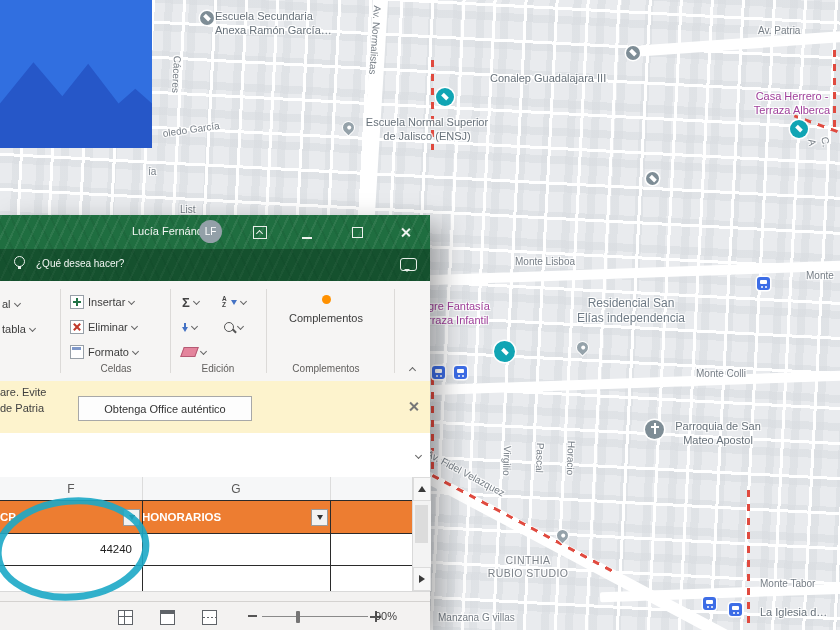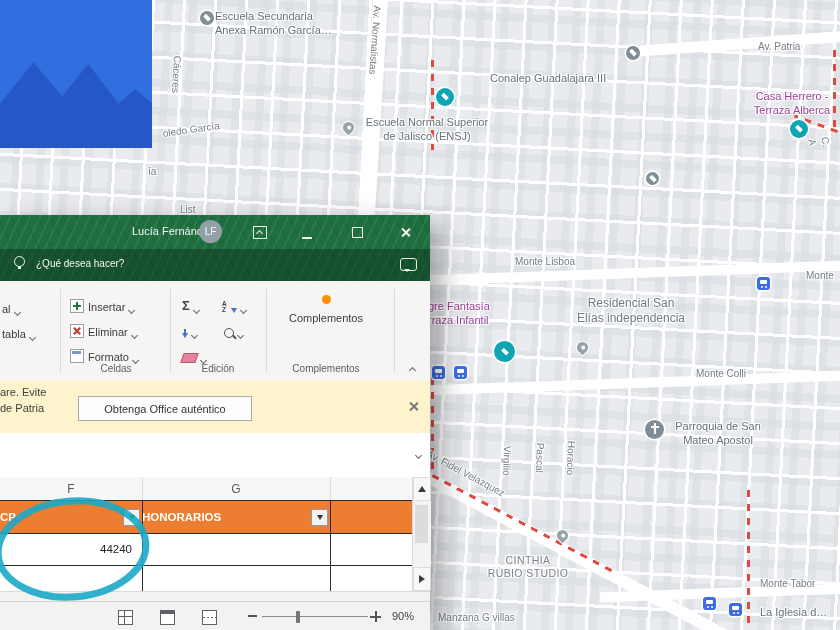--- a/index.html
+++ b/index.html
@@ -76,21 +76,21 @@
   .xico::before{transform:rotate(45deg);}
   .xico::after{transform:rotate(-45deg);}
   .bulb{position:absolute;left:14px;top:7px;width:9px;height:9px;border:1.4px solid #eef3ef;border-radius:50%;}
   .bulb::after{content:"";position:absolute;left:2.5px;top:9px;width:3px;height:3px;background:#eef3ef;}
   .tellme-txt{position:absolute;left:36px;top:9px;color:#f2f6f3;font-size:10px;}
   .bubble{position:absolute;left:400px;top:9px;width:15px;height:11px;border:1.3px solid #e8efe9;border-radius:3px;}
   .bubble::after{content:"";position:absolute;left:3px;bottom:-5px;border:3px solid transparent;border-top-color:#e8efe9;}
 
   .xl-ribbon{position:absolute;left:0;top:66px;width:100%;height:100px;background:#f6f5f4;border-bottom:1px solid #d8d6d4;}
   .rdiv{position:absolute;top:8px;width:1px;height:84px;background:#dcdad8;}
-  .rrow{position:absolute;height:22px;display:flex;align-items:flex-end;gap:4px;}
+  .rrow{position:absolute;height:22px;display:flex;align-items:center;gap:4px;}
   .rlbl{font-size:11px;color:#3c3c3c;}
   .glbl{position:absolute;top:82px;font-size:10px;color:#605e5c;text-align:center;}
   .chv{display:inline-block;width:4px;height:4px;border-right:1.3px solid #666;border-bottom:1.3px solid #666;
        transform:rotate(45deg);margin-top:-2px;}
   .chv-u{transform:rotate(225deg);margin-top:3px;}
   .ico-box{width:12px;height:12px;border:1px solid #98a0a8;background:#fff;position:relative;display:inline-block;}
   .ico-plus::before,.ico-plus::after,.ico-x::before,.ico-x::after{content:"";position:absolute;left:50%;top:50%;}
   .ico-plus::before{width:2px;height:8px;background:#217346;transform:translate(-50%,-50%);}
   .ico-plus::after{width:8px;height:2px;background:#217346;transform:translate(-50%,-50%);}
   .ico-x::before{width:2px;height:9px;background:#c0392b;transform:translate(-50%,-50%) rotate(45deg);}
@@ -186,21 +186,21 @@
     <div class="icn transit" style="left:432px;top:366px;"></div>
     <div class="icn transit" style="left:454px;top:366px;"></div>
     <div class="icn circ gray church" style="left:645px;top:420px;width:19px;height:19px;"></div>
     <div class="icn pin" style="left:557px;top:530px;"></div>
     <div class="icn transit" style="left:703px;top:597px;"></div>
     <div class="icn transit" style="left:729px;top:603px;"></div>
 
     <div class="ml poi" style="left:215px;top:10px;">Escuela Secundaria
 Anexa Ramón García…</div>
     <div class="ml road rot" style="left:383px;top:6px;transform:rotate(94deg);">Av. Normalistas</div>
-    <div class="ml road" style="left:758px;top:41px;">Av. Patria</div>
+    <div class="ml road" style="left:758px;top:25px;">Av. Patria</div>
     <div class="ml poi" style="left:490px;top:72px;">Conalep Guadalajara III</div>
     <div class="ml purple ctr" style="left:738px;top:90px;width:108px;">Casa Herrero -
 Terraza Alberca</div>
     <div class="ml poi ctr" style="left:352px;top:116px;width:150px;">Escuela Normal Superior
 de Jalisco (ENSJ)</div>
     <div class="ml road rot" style="left:830px;top:136px;transform:rotate(80deg);">C. A</div>
     <div class="ml road" style="left:515px;top:256px;">Monte Lisboa</div>
     <div class="ml road" style="left:806px;top:270px;">Monte</div>
     <div class="ml area ctr" style="left:566px;top:296px;width:130px;">Residencial San
 Elías independencia</div>
@@ -369,20 +369,20 @@
     <div class="xl-hstrip"></div>
 
     <div class="xl-status">
       <div class="vi vi-normal" style="left:118px;"></div>
       <div class="vi vi-layout" style="left:160px;"></div>
       <div class="vi vi-break" style="left:202px;"></div>
       <div class="zminus" style="left:248px;"></div>
       <div class="ztrack" style="left:262px;"></div>
       <div class="zhandle" style="left:296px;"></div>
       <div class="zplus" style="left:370px;"></div>
-      <div class="zoomtxt" style="left:392px;">90%</div>
+      <div class="zoomtxt" style="left:375px;">90%</div>
     </div>
 
     <svg class="annot" viewBox="0 0 160 114">
       <ellipse cx="72" cy="56" rx="74" ry="48" fill="none" stroke="#1ca9c7" stroke-width="7" stroke-linecap="round" opacity="0.9" transform="rotate(-5 72 56)"></ellipse>
     </svg>
   </div>
 </div>
 
 </body></html>

